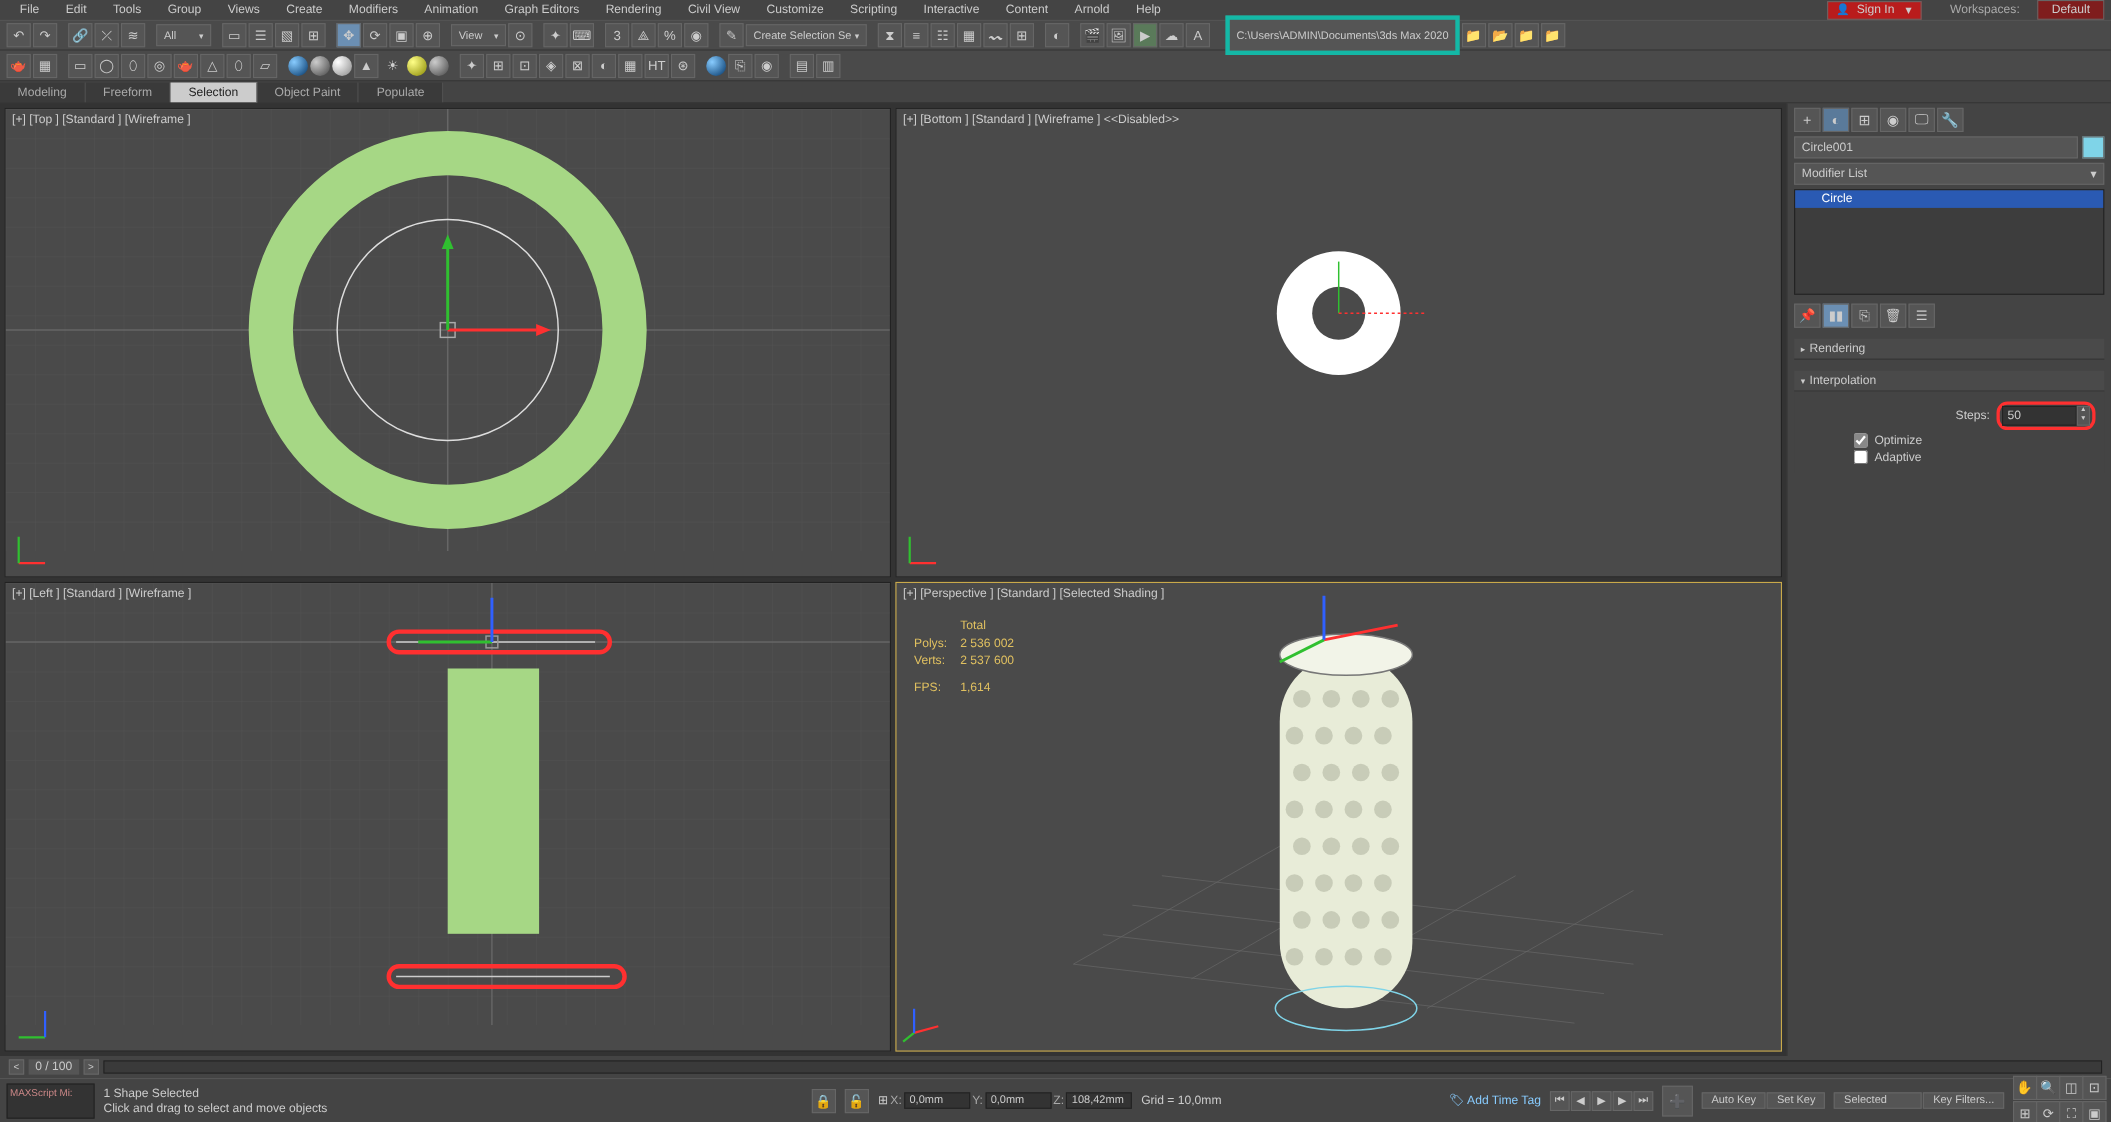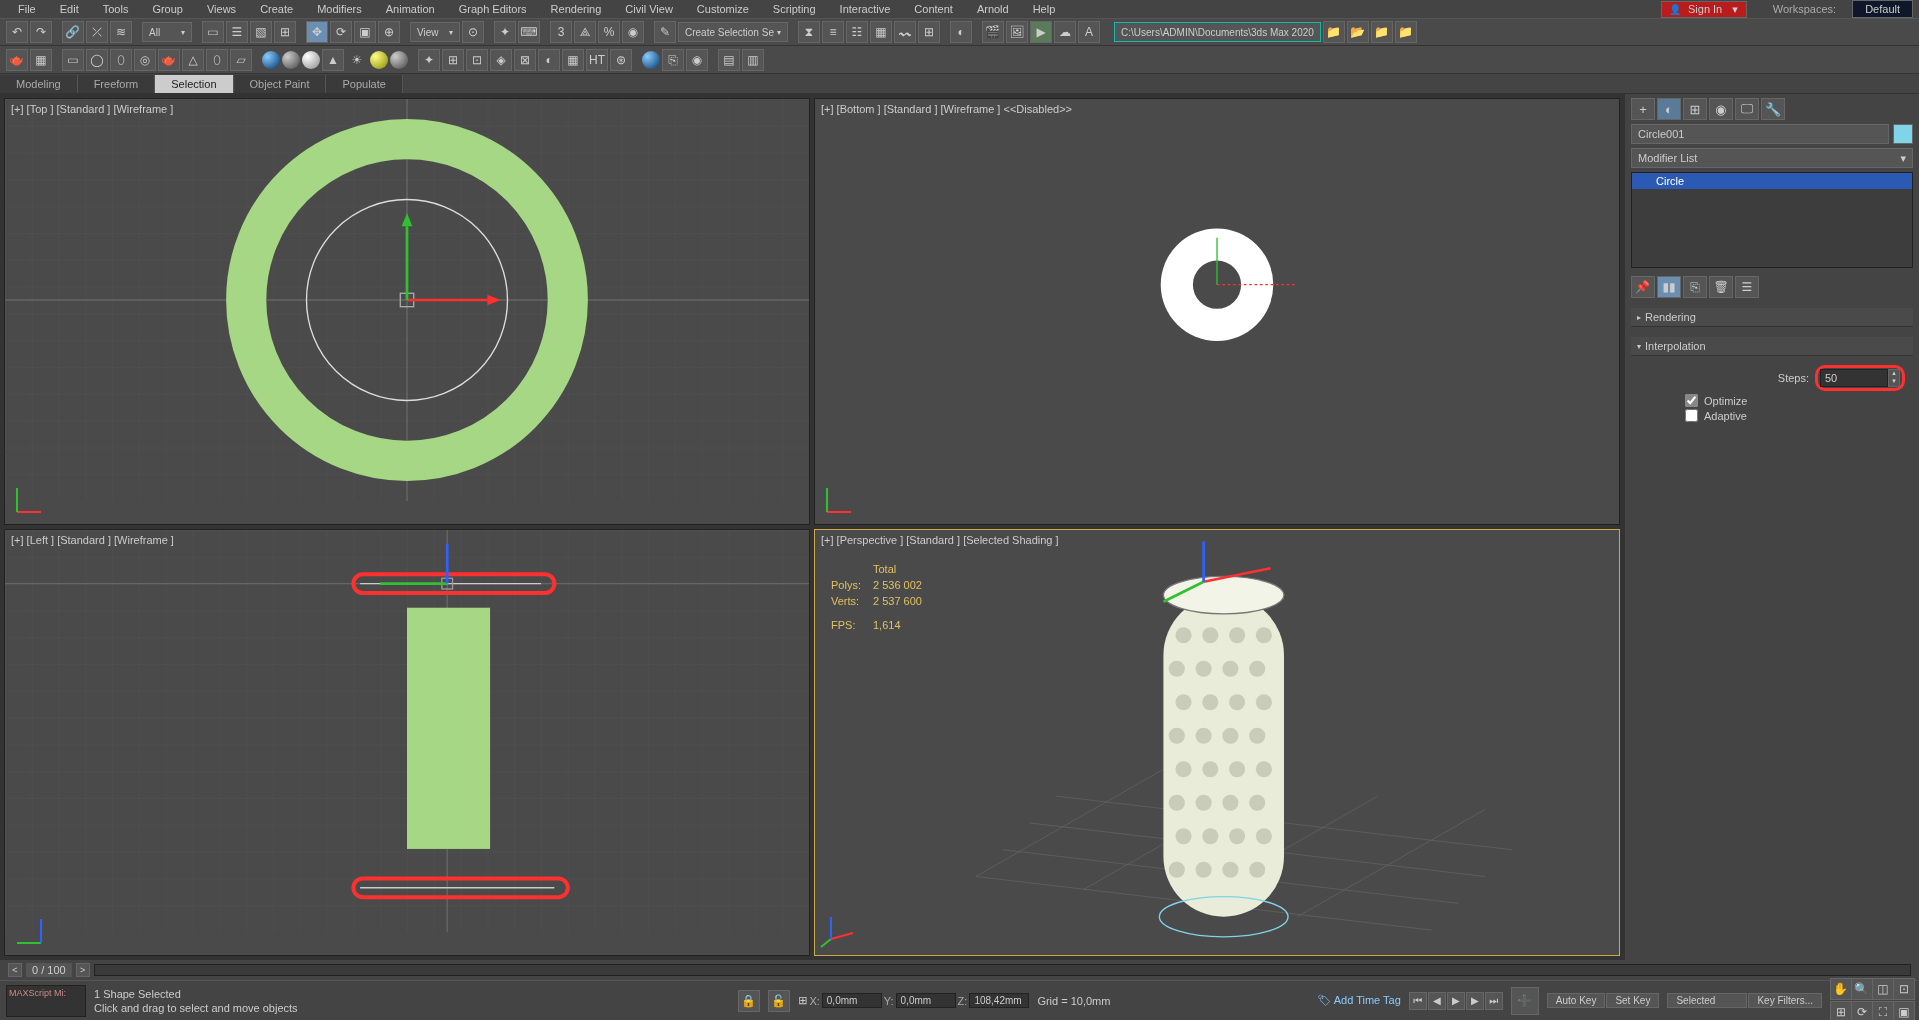--- a/index.html
+++ b/index.html
@@ -6,30 +6,30 @@
 body { background: #3a3a3a; color: #ccc; overflow: hidden; width: 1919px; height: 1020px; position: relative; }
 
 
 .menubar { height: 18px; background: #444; display: flex; align-items: center; padding: 0 6px; gap: 0; }
 .menubar span { padding: 2px 12px; cursor: pointer; }
 .menubar .spacer { flex: 1; }
 .signin { border: 1px solid #666; background: #b91c1c; padding: 1px 8px; display: flex; align-items: center; gap: 6px; }
 .signin::before { content: "👤"; font-size: 10px; }
 .signin::after { content: "▾"; margin-left: 4px; }
 .ws-label { margin-left: 14px; color: #aaa; }
-.ws-val { background: #0f172a; padding: 1px 10px; border: 1px solid #666; margin-left: 4px; }
+.ws-val { background: #7f1d1d; padding: 1px 10px; border: 1px solid #666; margin-left: 4px; }
 
 
 .toolbar1 { height: 28px; background: #4a4a4a; border-top: 1px solid #555; border-bottom: 1px solid #333; display: flex; align-items: center; padding: 0 6px; gap: 2px; }
 .tbtn { width: 22px; height: 22px; background: #555; border: 1px solid #666; display: flex; align-items: center; justify-content: center; color: #ccc; cursor: pointer; font-size: 12px; }
 .tbtn.active { background: #6b8fb3; }
 .tsep { width: 6px; }
 .tdrop { height: 20px; background: #555; border: 1px solid #666; padding: 0 6px; display: flex; align-items: center; min-width: 70px; font-size: 10px; }
 .tdrop::after { content: "▾"; margin-left: auto; font-size: 8px; }
-.pathbox { margin-left: 4px; height: 20px; background: #555; border: 1px solid #14b8a6; padding: 0 6px; display: flex; align-items: center; min-width: 180px; font-size: 10px; }
+.pathbox { margin-left: 4px; height: 36px; background: #555; border: 4px solid #14b8a6; padding: 0 6px; display: flex; align-items: center; min-width: 180px; font-size: 10px; }
 
 
 .toolbar2 { height: 28px; background: #4a4a4a; border-bottom: 1px solid #333; display: flex; align-items: center; padding: 0 6px; gap: 2px; }
 .dot { width: 18px; height: 18px; border-radius: 50%; }
 .dot.blue { background: radial-gradient(circle at 30% 30%, #8cf, #036); }
 .dot.gray { background: radial-gradient(circle at 30% 30%, #ccc, #444); }
 .dot.white { background: radial-gradient(circle at 30% 30%, #fff, #888); }
 .dot.yellow { background: radial-gradient(circle at 30% 30%, #ff8, #880); }
 
 

